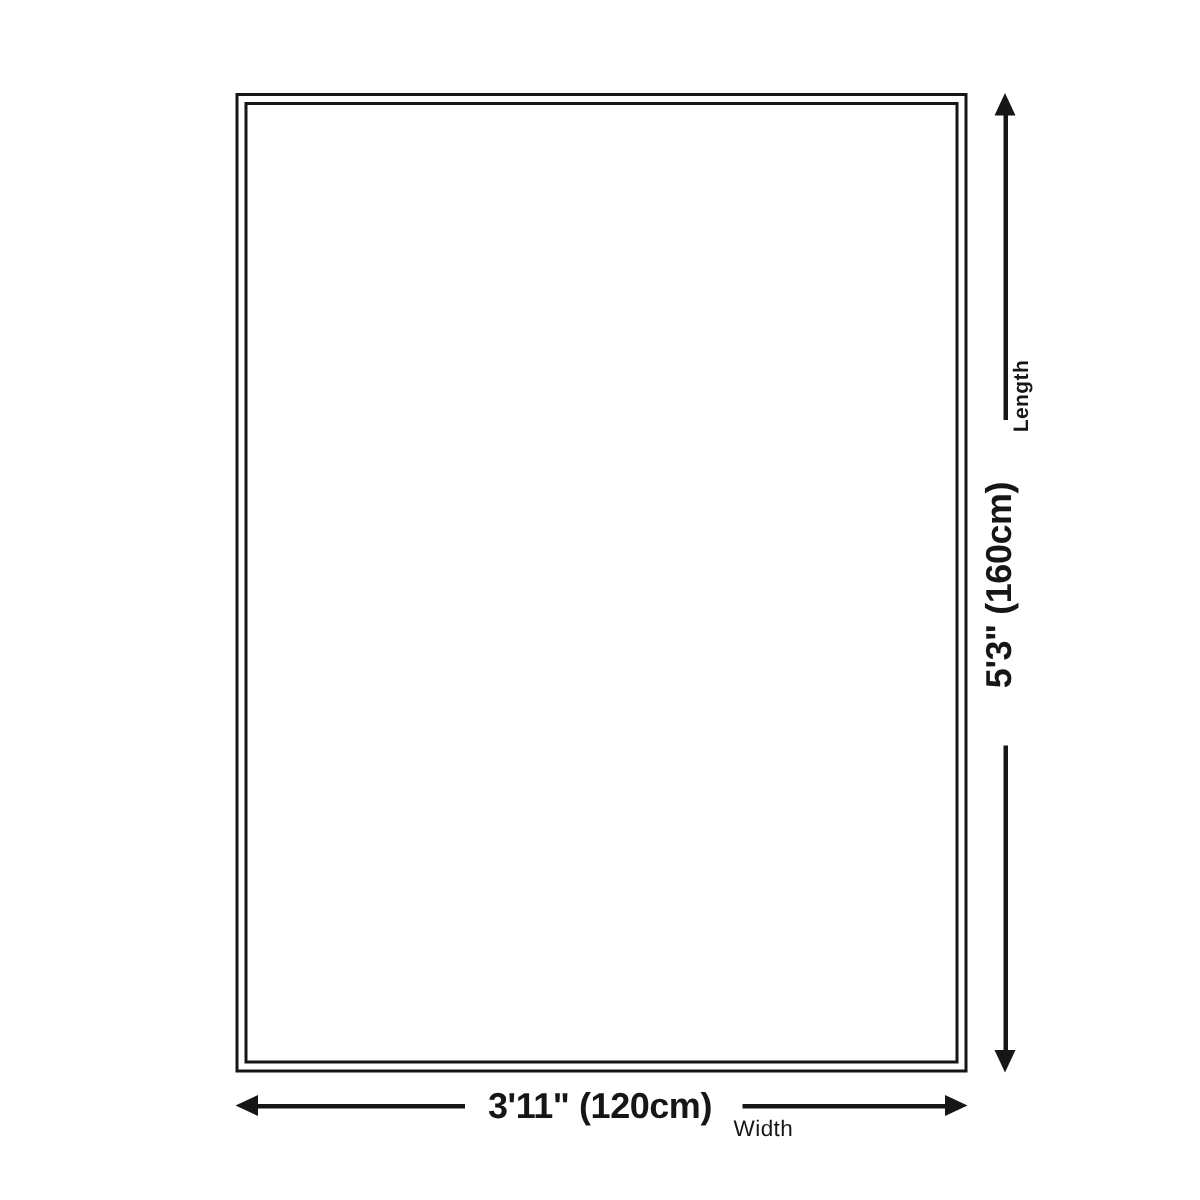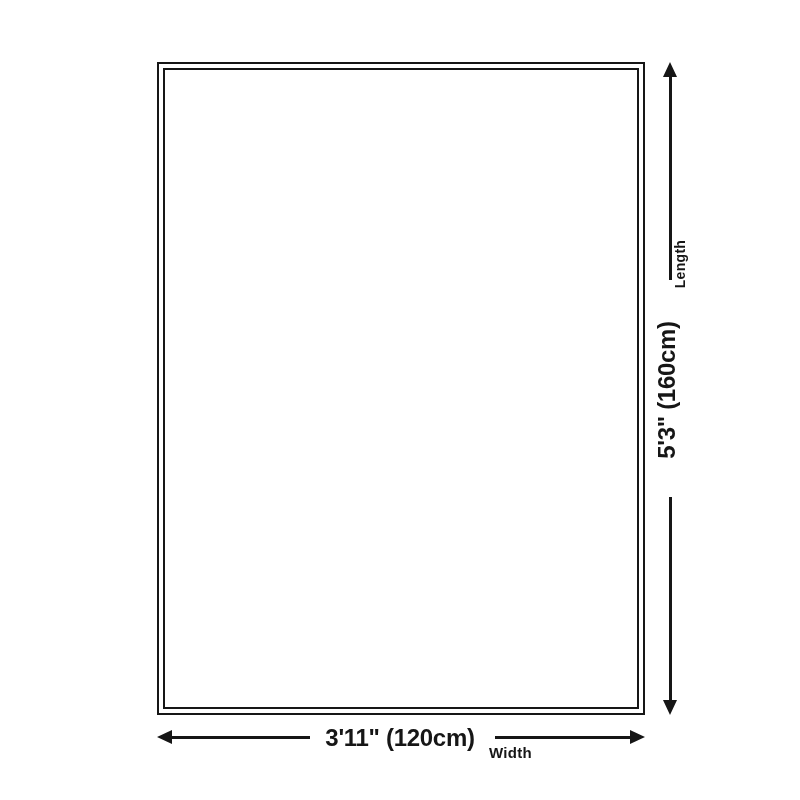--- a/index.html
+++ b/index.html
@@ -111,21 +111,21 @@
     text-align: center;
     font-size: 24px; font-weight: bold;
     line-height: 28px;
     letter-spacing: -0.3px;
     color: var(--ink);
     white-space: nowrap;
   }
   .width-label {
     position: absolute;
     left: 489px; top: 744px;
-    font-size: 15px; font-weight: bold;
+    font-size: 15px; font-weight: normal;
     letter-spacing: 0.3px;
     color: var(--ink);
     white-space: nowrap;
   }
 </style>
 </head>
 <body>
 
 <div class="stage">
 

